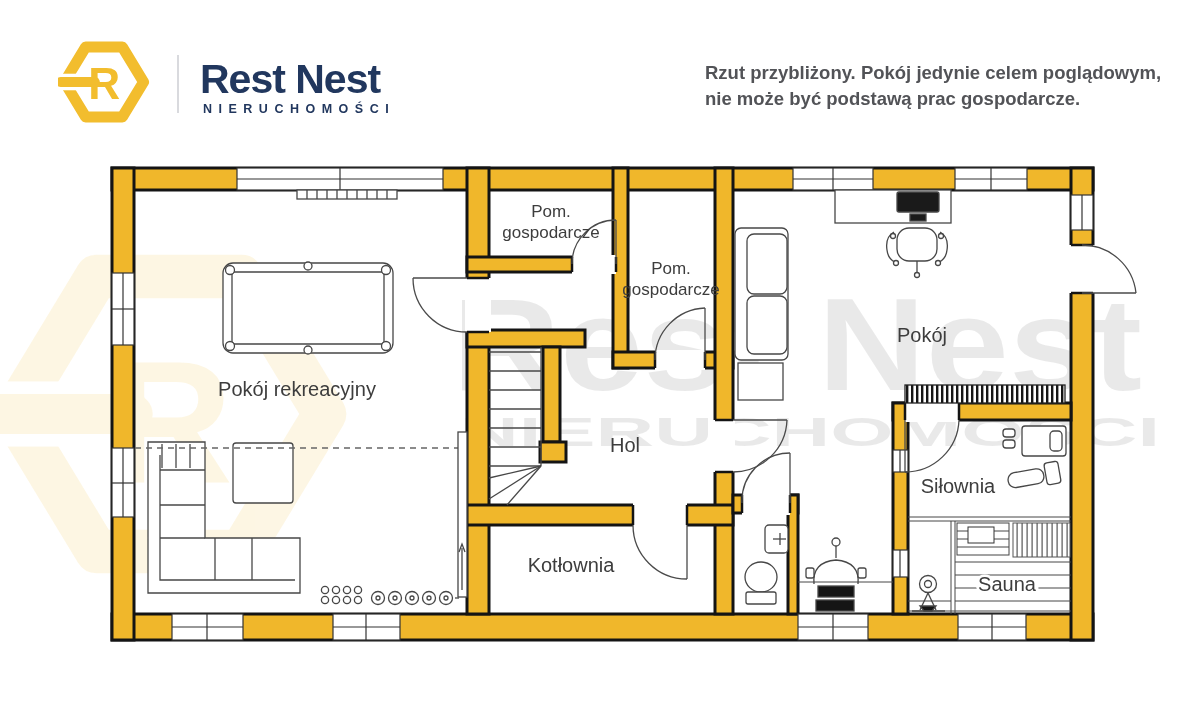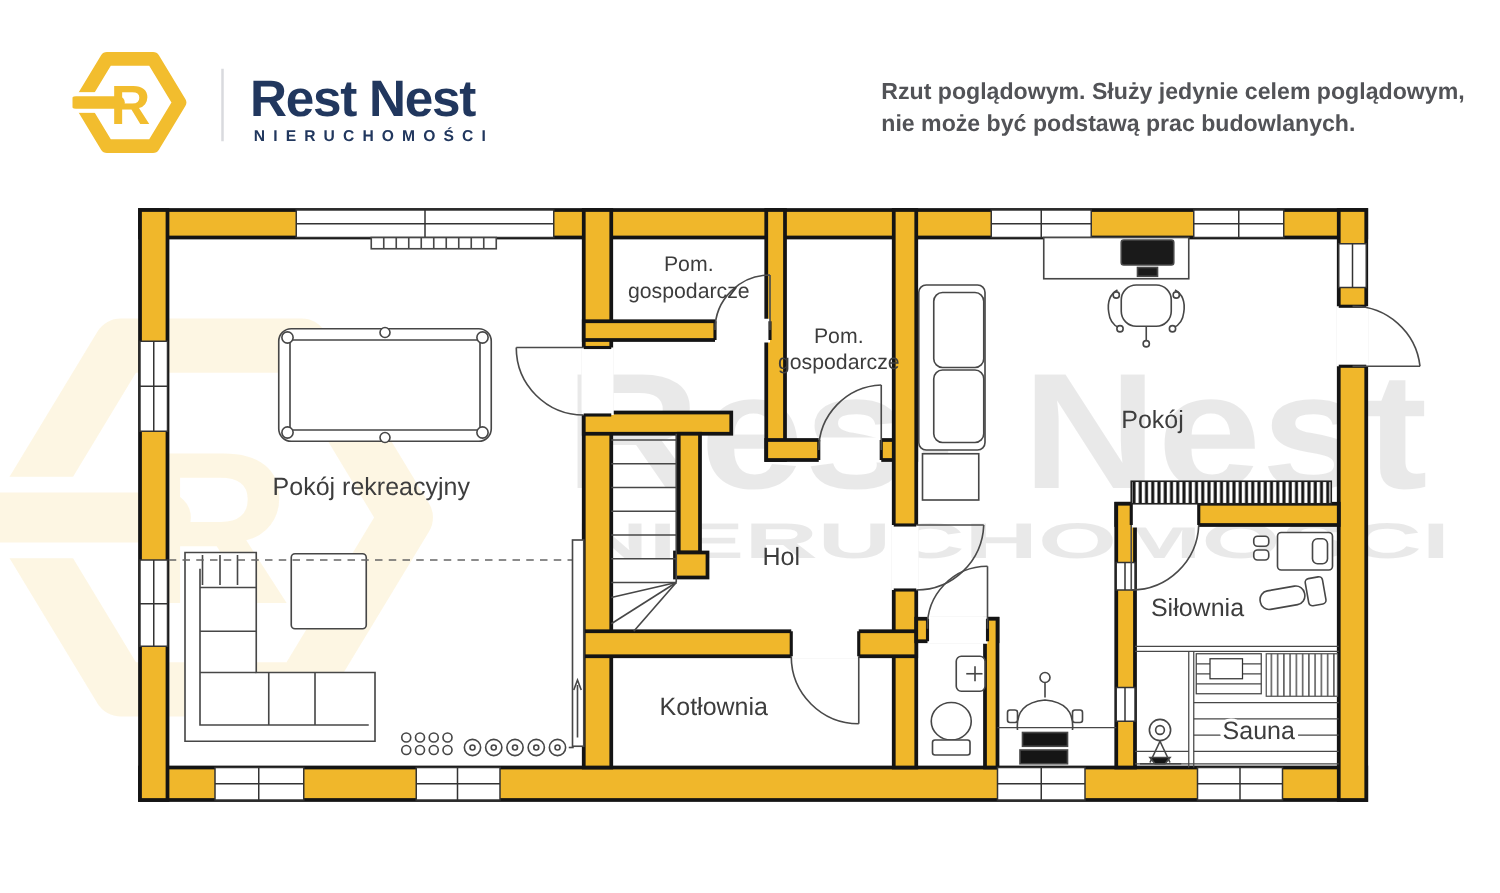--- a/index.html
+++ b/index.html
@@ -25,22 +25,22 @@
     <defs></defs>
     <path d="M30,12 H70 L93,50 L70,88 H30 L7,50 Z" fill="none" stroke="#F2BD2E" stroke-width="12" stroke-linejoin="round"></path>
     <rect x="-2" y="41" width="24" height="18" fill="#ffffff"></rect>
     <path d="M3,50 H40" stroke="#F2BD2E" stroke-width="11" stroke-linecap="round"></path>
     <text x="33" y="69" font-size="48" font-weight="800" fill="#F2BD2E" font-family="Liberation Sans, DejaVu Sans, sans-serif">R</text>
   </svg>
   <div class="hdr-divider"></div>
   <div class="brand-name">Rest Nest</div>
   <div class="brand-sub">NIERUCHOMOŚCI</div>
   <div class="disclaimer">
-    <span style="display:block">Rzut poglądowym. Służy jedynie celem poglądowym,</span>
-    <span style="display:block">nie może być podstawą prac budowlanych.</span>
+    <span style="display:block">Rzut przybliżony. Pokój jedynie celem poglądowym,</span>
+    <span style="display:block">nie może być podstawą prac gospodarcze.</span>
   </div>
 
   <svg width="1200" height="714" viewBox="0 0 1200 714" style="position:absolute;left:0;top:0;">
     <defs>
       <pattern id="hatchV" width="5" height="20" patternUnits="userSpaceOnUse">
         <rect width="5" height="20" fill="#ffffff"></rect>
         <rect x="1" width="2.4" height="20" fill="#151515"></rect>
       </pattern>
       <pattern id="hatchV2" width="5" height="40" patternUnits="userSpaceOnUse">
         <rect width="5" height="40" fill="#ffffff"></rect>

